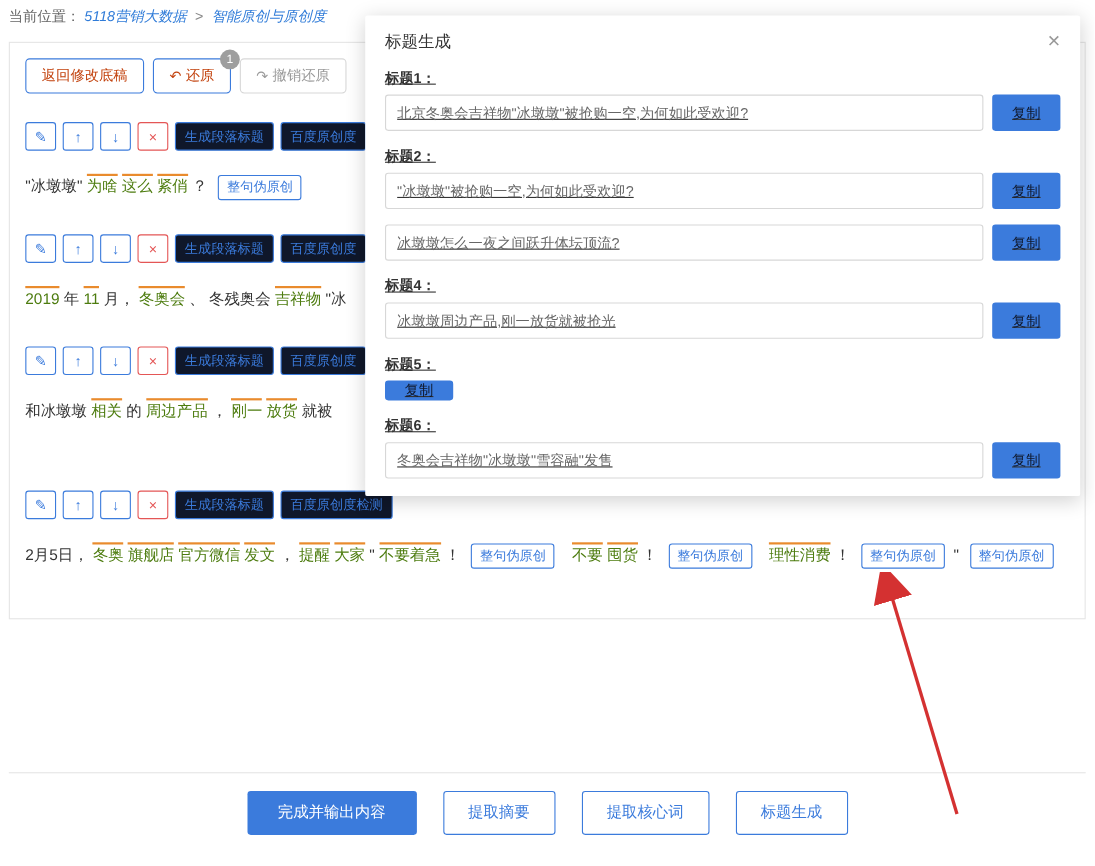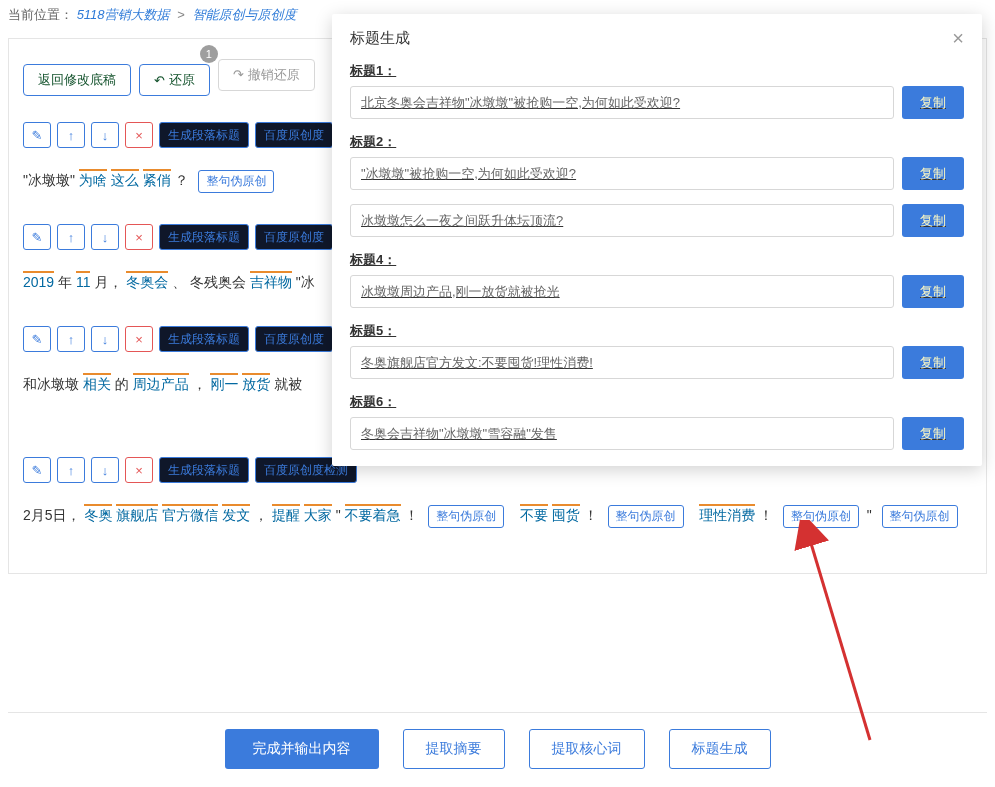--- a/index.html
+++ b/index.html
@@ -22,30 +22,29 @@
     .breadcrumb .sep { color: #888; margin: 0 4px; }
     .main-panel {
       margin: 8px;
       border: 1px solid #e5e5e5;
       background: #fff;
       padding: 14px;
     }
     .top-toolbar { display: flex; gap: 8px; align-items: center; margin-bottom: 26px; position: relative; }
     .btn-outline-blue {
       border: 1px solid #3b7bdc;
-      color: #14532d;
+      color: #c2410c;
       background: #fff;
       padding: 6px 14px;
       border-radius: 4px;
       cursor: pointer;
       font-size: 13px;
       display: inline-flex;
       align-items: center;
       gap: 4px;
-      margin-top: 11px;
     }
     .btn-outline-gray {
       border: 1px solid #d7d7d7;
       color: #999;
       background: #fff;
       padding: 6px 14px;
       border-radius: 4px;
       cursor: pointer;
       font-size: 13px;
       display: inline-flex;
@@ -80,37 +79,37 @@
     .mini-btn {
       border: 1px solid #3b7bdc;
       color: #3b7bdc;
       background: #0f172a;
       padding: 3px 8px;
       border-radius: 3px;
       cursor: pointer;
       font-size: 12px;
     }
     .para-text { font-size: 14px; color: #333; line-height: 2; }
-    .hl { color: #0369a1; border-top: 2px solid #e98b2d; padding-top: 1px; }
+    .hl { color: #4d7c0f; border-top: 2px solid #e98b2d; padding-top: 1px; }
     .inline-btn {
       border: 1px solid #3b7bdc;
       color: #3b7bdc;
       background: #fff;
       padding: 2px 7px;
       border-radius: 3px;
       cursor: pointer;
       font-size: 12px;
       margin-left: 6px;
       display: inline-block;
       font-family: Liberation Serif, serif;
     }
     .auto-continue-wrap { text-align: right; margin-top: -4px; margin-bottom: 10px;}
     .bottom-bar {
       position: absolute;
-      left: 8px; right: 8px; bottom: 6px;
+      left: 8px; right: 8px; bottom: 16px;
       border-top: 1px solid #e5e5e5;
       background: #fff;
       padding: 16px 8px 12px;
       display: flex;
       justify-content: center;
       gap: 24px;
     }
     .btn-primary {
       background: #3b7bdc;
       color: #fff;
@@ -163,21 +162,21 @@
       flex: 1;
       border: 1px solid #d7d7d7;
       border-radius: 3px;
       padding: 8px 10px;
       font-size: 13px;
       color: #666;
       background: #fff;
     }
     .copy-btn {
       background: #3b7bdc;
-      color: #fef9c3;
+      color: #0f172a;
       border: none;
       padding: 0 18px;
       font-size: 13px;
       border-radius: 3px;
       cursor: pointer;
     }
     .arrow-svg {
       position: absolute;
       z-index: 200;
       pointer-events: none;
@@ -352,21 +351,20 @@
       <div class="title-group">
         <div class="title-label">标题4：</div>
         <div class="title-row">
           <input class="title-input" readonly="" value="冰墩墩周边产品,刚一放货就被抢光" style="">
           <button class="copy-btn">复制</button>
         </div>
       </div>
       <div class="title-group">
         <div class="title-label">标题5：</div>
         <div class="title-row">
-          <input class="title-input" readonly="" value="冬奥旗舰店官方发文:不要囤货!理性消费!" style="">
           <button class="copy-btn">复制</button>
         </div>
       </div>
       <div class="title-group">
         <div class="title-label">标题6：</div>
         <div class="title-row">
           <input class="title-input" readonly="" value="冬奥会吉祥物&quot;冰墩墩&quot;雪容融&quot;发售" style="">
           <button class="copy-btn">复制</button>
         </div>
       </div>

